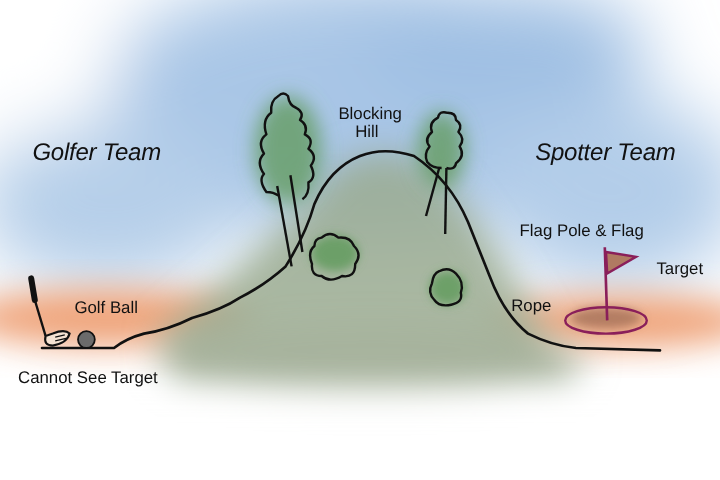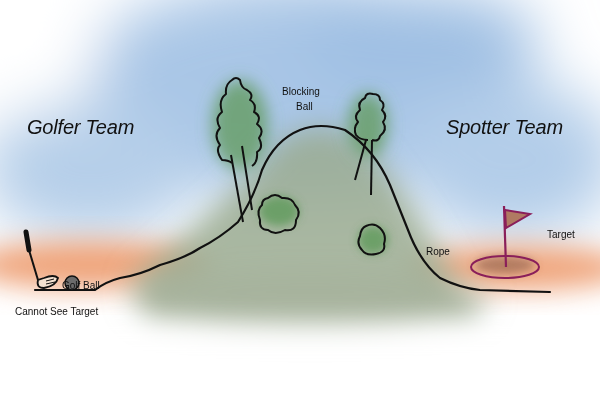--- a/index.html
+++ b/index.html
@@ -1,19 +1,19 @@
 <!DOCTYPE html>
 <html><head>
 <meta charset="utf-8">
 <style>
   html, body { margin: 0; padding: 0; }
   body { width: 600px; height: 400px; overflow: hidden; background: #ffffff; font-family: "Liberation Sans", "DejaVu Sans", sans-serif; }
   .stage { position: relative; width: 600px; height: 400px; overflow: hidden; }
   .bg { position: absolute; inset: 0; }
-  .label { position: absolute; color: #111111; white-space: nowrap; font-size: 10px; }
+  .label { position: absolute; color: #111111; white-space: nowrap; font-size: 14px; }
   .team { font-style: italic; font-size: 20px; letter-spacing: -0.2px; }
   svg.art { position: absolute; left: 0; top: 0; }
 </style>
 </head>
 <body>
 
 <div class="stage">
   <svg class="bg" width="600" height="400" viewBox="0 0 600 400">
     <defs>
       <filter id="blur30" x="-50%" y="-50%" width="200%" height="200%">
@@ -93,18 +93,19 @@
     <g>
       <line x1="504" y1="206" x2="506" y2="267" stroke="#8a1f5a" stroke-width="2.2"></line>
       <path d="M505 210 L530 214 L506 228 Z" fill="#b07a62" stroke="#8a1f5a" stroke-width="2"></path>
     </g>
     <ellipse cx="505" cy="267" rx="34" ry="11" fill="none" stroke="#8a1f5a" stroke-width="2"></ellipse>
   </svg>
 
   <div class="label team" style="left:446px; top:116px;">Spotter Team</div>
   <div class="label team" style="left:27px; top:116px;">Golfer Team</div>
   <div class="label" style="left:282px; top:86px;">Blocking</div>
-  <div class="label" style="left:296px; top:101px;">Ball</div>
-  <div class="label" style="left:62px; top:248px;margin-top:32px;">Golf Ball</div>
+  <div class="label" style="left:296px; top:101px;">Hill</div>
+  <div class="label" style="left:62px; top:248px;">Golf Ball</div>
   <div class="label" style="left:15px; top:306px;">Cannot See Target</div>
+  <div class="label" style="left:433px; top:184px;">Flag Pole &amp; Flag</div>
   <div class="label" style="left:426px; top:246px;">Rope</div>
-  <div class="label" style="left:547px; top:229px;">Target</div>
+  <div class="label" style="left:547px; top:215px;">Target</div>
 </div>
 
 </body></html>

